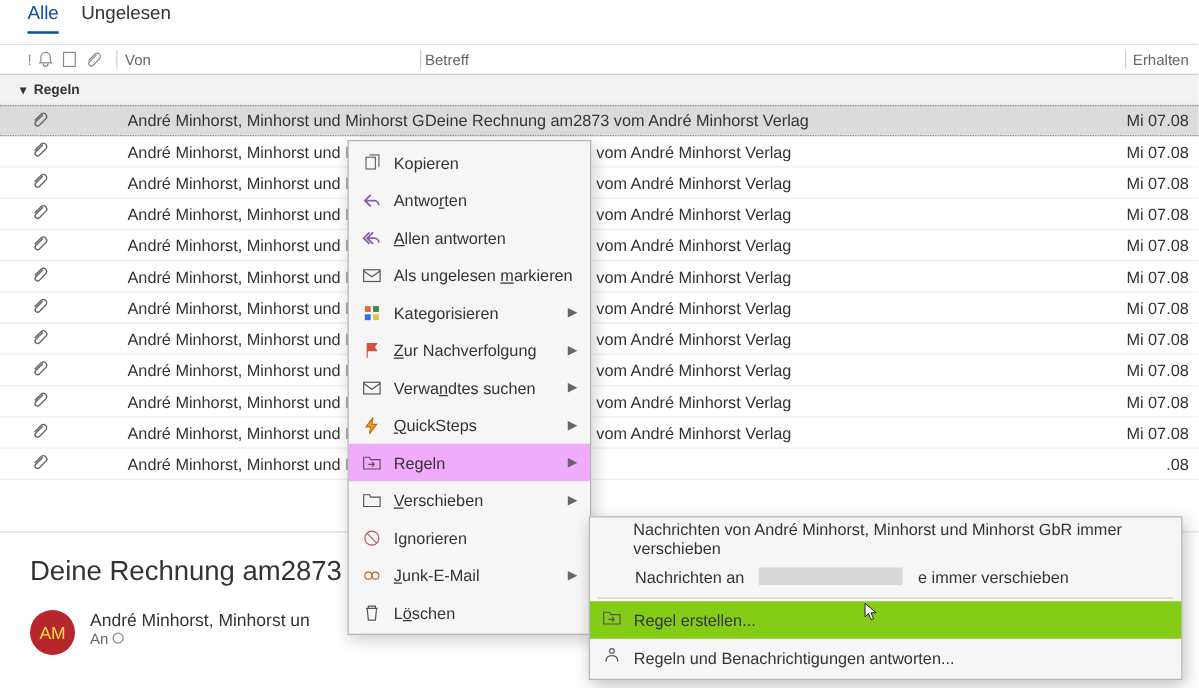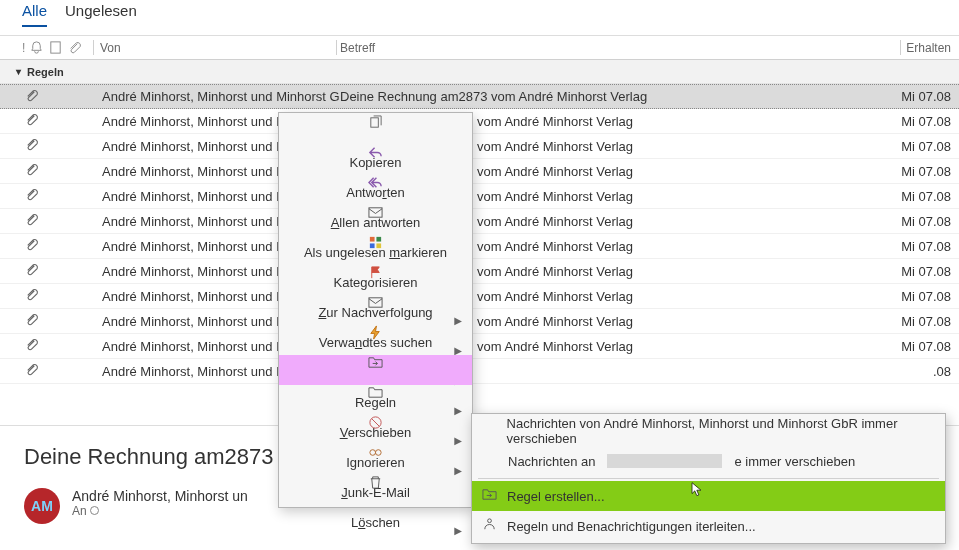--- a/index.html
+++ b/index.html
@@ -21,27 +21,27 @@
 
   .email-row { display:flex; align-items:center; height:25px; border-bottom:1px solid #f0f0f0; padding-left:24px; position:relative; cursor:pointer; }
   .email-row.selected { background:#dbdbdb; border-top:1px dotted #888; border-bottom:1px dotted #888; }
   .email-row .att { width:16px; color:#555; }
   .email-row .sender { position:absolute; left:102px; right:620px; white-space:nowrap; overflow:hidden; }
   .email-row .subject { position:absolute; left:340px; white-space:nowrap; overflow:hidden; }
   .email-row .date { position:absolute; right:8px; white-space:nowrap; }
 
   .preview { position:absolute; bottom:0; left:0; right:0; height:125px; border-top:1px solid #ddd; background:#fff; padding:18px 24px 8px 24px; }
   .preview h1 { font-size:22px; font-weight:400; margin-bottom:18px; }
-  .avatar { width:36px; height:36px; border-radius:50%; background:#b6262a; color:#7dd3fc; display:inline-flex; align-items:center; justify-content:center; font-size:14px; font-weight:700; float:left; margin-right:12px; }
+  .avatar { width:36px; height:36px; border-radius:50%; background:#b6262a; color:#fde047; display:inline-flex; align-items:center; justify-content:center; font-size:14px; font-weight:400; float:left; margin-right:12px; }
   .preview .from { font-size:14px; }
   .preview .to { font-size:12px; color:#666; }
   .preview .to-circle { width:9px; height:9px; border:1px solid #888; border-radius:50%; display:inline-block; margin-right:4px; }
 
   .context-menu { position:absolute; left:278px; top:112px; width:195px; background:#f6f6f6; border:1px solid #b5b5b5; box-shadow:2px 4px 12px rgba(0,0,0,0.2); z-index:50; padding:2px 0; }
-  .context-menu .item { display:flex; align-items:center; height:30px; padding:0 10px; gap:25px; cursor:pointer; position:relative; font-size:13px;flex-direction:column; }
+  .context-menu .item { display:flex; align-items:center; height:30px; padding:0 10px; gap:10px; cursor:pointer; position:relative; font-size:13px; }
   .context-menu .item:hover, .context-menu .item.hover { background:#f0abfc; }
   .context-menu .item .lbl u { text-decoration: underline; }
   .context-menu .item .icon { width:16px; height:16px; display:flex; align-items:center; justify-content:center; }
   .context-menu .item .chev { margin-left:auto; font-size:10px; color:#666; }
 
   .sub-menu { position:absolute; left:471px; top:413px; width:475px; background:#f6f6f6; border:1px solid #b5b5b5; box-shadow:2px 4px 12px rgba(0,0,0,0.25); z-index:60; padding:2px 0; }
   .sub-menu .item { display:flex; align-items:center; height:30px; padding:0 14px 0 10px; gap:10px; cursor:pointer; font-size:13px; }
   .sub-menu .item.hover { background:#84cc16;text-align:right; }
   .sub-menu .sep { height:1px; background:#d0d0d0; margin:2px 6px; }
   .redacted { display:inline-block; width:115px; height:14px; background:#d8d8d8; margin:0 2px; vertical-align:middle; }
@@ -333,19 +333,19 @@
           <path d="M1 3h5l1 2h8v8H1Z"></path>
           <path d="M5 9h5M8 7l2 2-2 2"></path>
         </svg></span>
     <span>Regel erstellen...</span>
   </div>
   <div class="item">
     <span class="icon"><svg viewBox="0 0 16 16" fill="none" stroke="#555">
           <circle cx="8" cy="4" r="2"></circle>
           <path d="M3 13c0-3 2-5 5-5s5 2 5 5"></path>
         </svg></span>
-    <span>Regeln und Benachrichtigungen iterleiten...</span>
+    <span>Regeln und Benachrichtigungen antworten...</span>
   </div>
 </div>
 
 <svg class="cursor" width="18" height="22" viewBox="0 0 18 22">
     <path d="M1 1l0 16 4-4 3 7 3-1-3-7h6Z" fill="#fff" stroke="#000"></path>
   </svg>
 
 </body></html>

